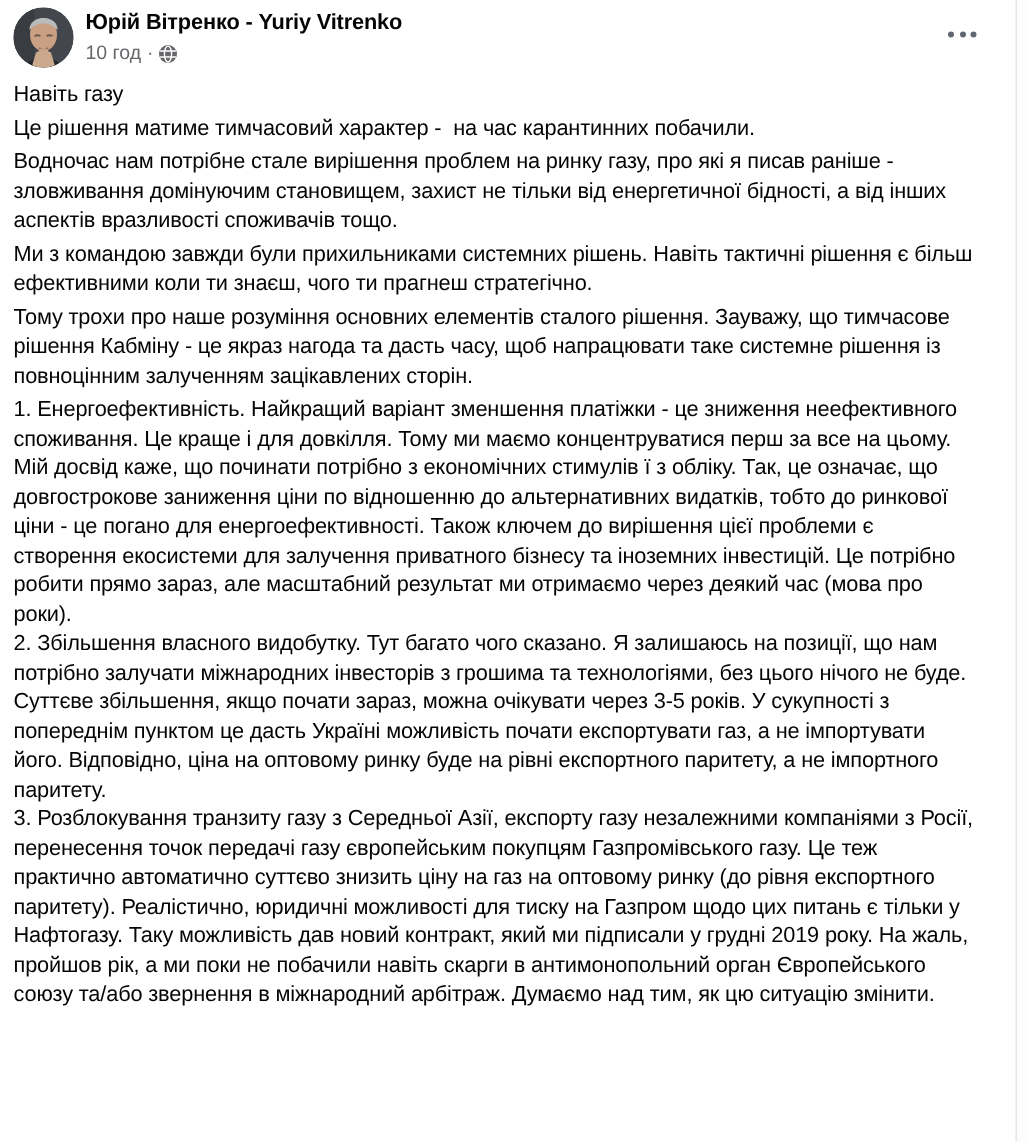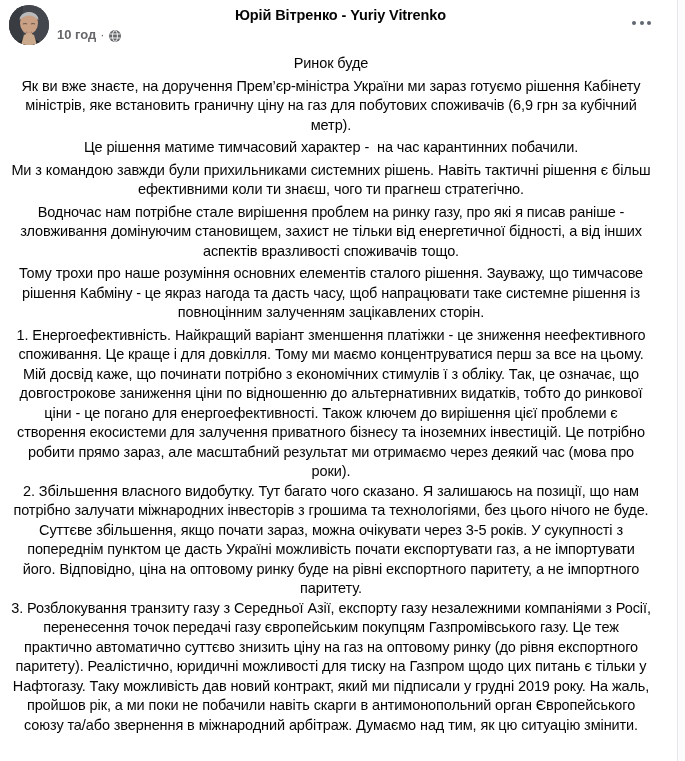--- a/index.html
+++ b/index.html
@@ -12,21 +12,20 @@
     font-family: "Liberation Sans", sans-serif;
     -webkit-font-smoothing: antialiased;
   }
   .post-card {
     position: relative;
     box-sizing: border-box;
     width: 678px;
     height: 761px;
     padding: 5px 25px 0 9px;
     background: #ffffff;
-    text-align: center;
   }
   .scroll-strip {
     position: absolute;
     top: 0;
     right: 0;
     width: 7px;
     height: 761px;
     background: #fcfcfd;
     border-left: 1px solid #e4e6eb;
   }
@@ -60,21 +59,21 @@
   }
   .post-meta {
     display: flex;
     align-items: center;
     gap: 4px;
     margin-top: 2px;
     font-size: 13px;
     color: #65676b;
     line-height: 16px;
   }
-  .post-meta .timestamp { cursor: pointer; font-weight: bold; }
+  .post-meta .timestamp { cursor: pointer; }
   .globe { display: inline-flex; margin-top: 1px; }
   .menu-button {
     margin-left: auto;
     margin-top: 6px;
     margin-right: -6px;
     border: none;
     background: transparent;
     display: flex;
     align-items: center;
     gap: 3.5px;
@@ -140,25 +139,24 @@
 
     <button class="menu-button" aria-label="options">
       <span class="menu-dot"></span>
       <span class="menu-dot"></span>
       <span class="menu-dot"></span>
     </button>
 
   </header>
 
   <div class="post-content">
-    <p>Ринок буде</p>
-    <p>Як ви вже знаєте, на доручення Прем’єр-міністра України ми зараз готуємо рішення Кабінету міністрів, яке встановить граничну ціну на газ для побутових споживачів (6,9 грн за кубічний метр).</p>
+    <p>Навіть газу</p>
     <p>Це рішення матиме тимчасовий характер -  на час карантинних побачили.</p>
+    <p>Водночас нам потрібне стале вирішення проблем на ринку газу, про які я писав раніше - зловживання домінуючим становищем, захист не тільки від енергетичної бідності, а від інших аспектів вразливості споживачів тощо.</p>
     <p>Ми з командою завжди були прихильниками системних рішень. Навіть тактичні рішення є більш ефективними коли ти знаєш, чого ти прагнеш стратегічно.</p>
-    <p>Водночас нам потрібне стале вирішення проблем на ринку газу, про які я писав раніше - зловживання домінуючим становищем, захист не тільки від енергетичної бідності, а від інших аспектів вразливості споживачів тощо.</p>
     <p>Тому трохи про наше розуміння основних елементів сталого рішення. Зауважу, що тимчасове рішення Кабміну - це якраз нагода та дасть часу, щоб напрацювати таке системне рішення із повноцінним залученням зацікавлених сторін.</p>
     <p>1. Енергоефективність. Найкращий варіант зменшення платіжки - це зниження неефективного споживання. Це краще і для довкілля. Тому ми маємо концентруватися перш за все на цьому. Мій досвід каже, що починати потрібно з економічних стимулів ї з обліку. Так, це означає, що довгострокове заниження ціни по відношенню до альтернативних видатків, тобто до ринкової ціни - це погано для енергоефективності. Також ключем до вирішення цієї проблеми є створення екосистеми для залучення приватного бізнесу та іноземних інвестицій. Це потрібно робити прямо зараз, але масштабний результат ми отримаємо через деякий час (мова про роки).
 2. Збільшення власного видобутку. Тут багато чого сказано. Я залишаюсь на позиції, що нам потрібно залучати міжнародних інвесторів з грошима та технологіями, без цього нічого не буде. Суттєве збільшення, якщо почати зараз, можна очікувати через 3-5 років. У сукупності з попереднім пунктом це дасть Україні можливість почати експортувати газ, а не імпортувати його. Відповідно, ціна на оптовому ринку буде на рівні експортного паритету, а не імпортного паритету.
 3. Розблокування транзиту газу з Середньої Азії, експорту газу незалежними компаніями з Росії, перенесення точок передачі газу європейським покупцям Газпромівського газу. Це теж практично автоматично суттєво знизить ціну на газ на оптовому ринку (до рівня експортного паритету). Реалістично, юридичні можливості для тиску на Газпром щодо цих питань є тільки у Нафтогазу. Таку можливість дав новий контракт, який ми підписали у грудні 2019 року. На жаль,  пройшов рік, а ми поки не побачили навіть скарги в антимонопольний орган Європейського союзу та/або звернення в міжнародний арбітраж. Думаємо над тим, як цю ситуацію змінити.</p>
   </div>
 
 </div>
 
 <div class="scroll-strip"></div>
 

